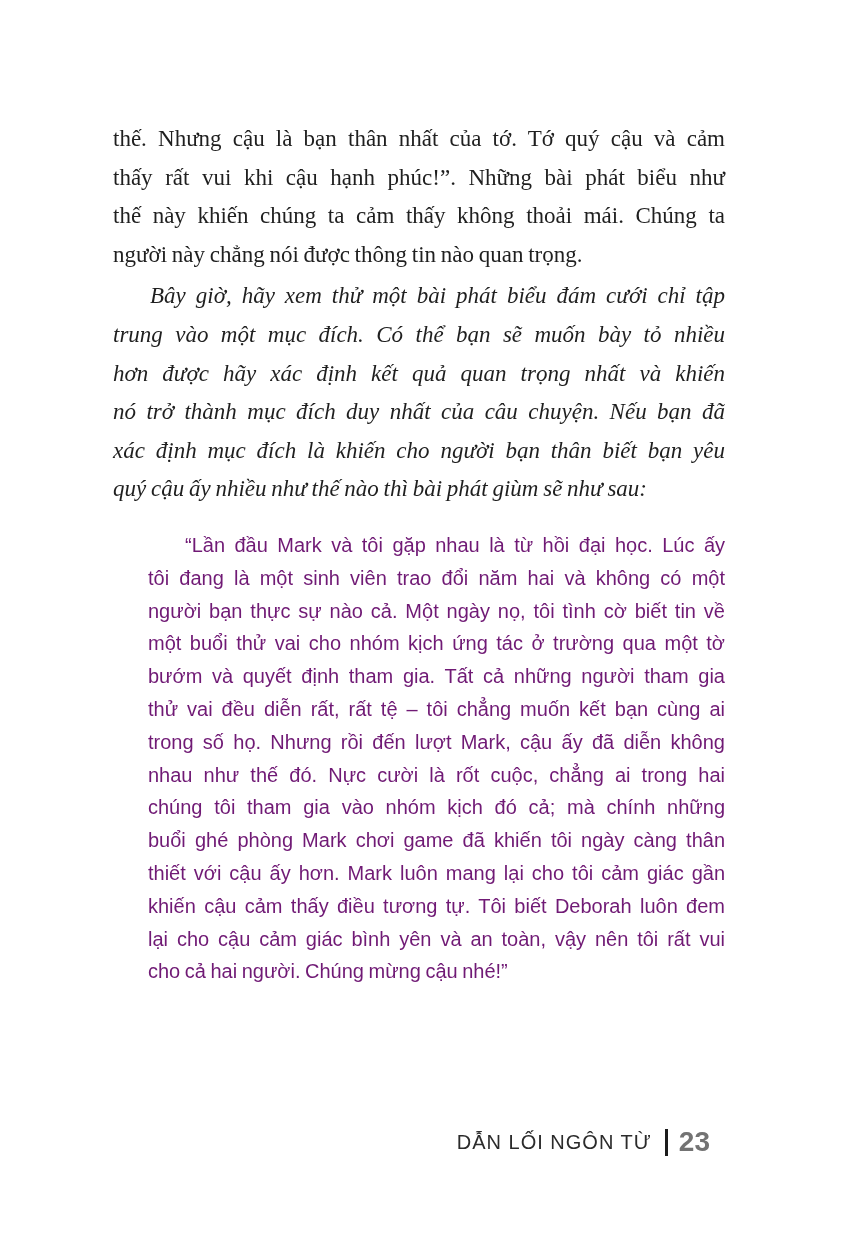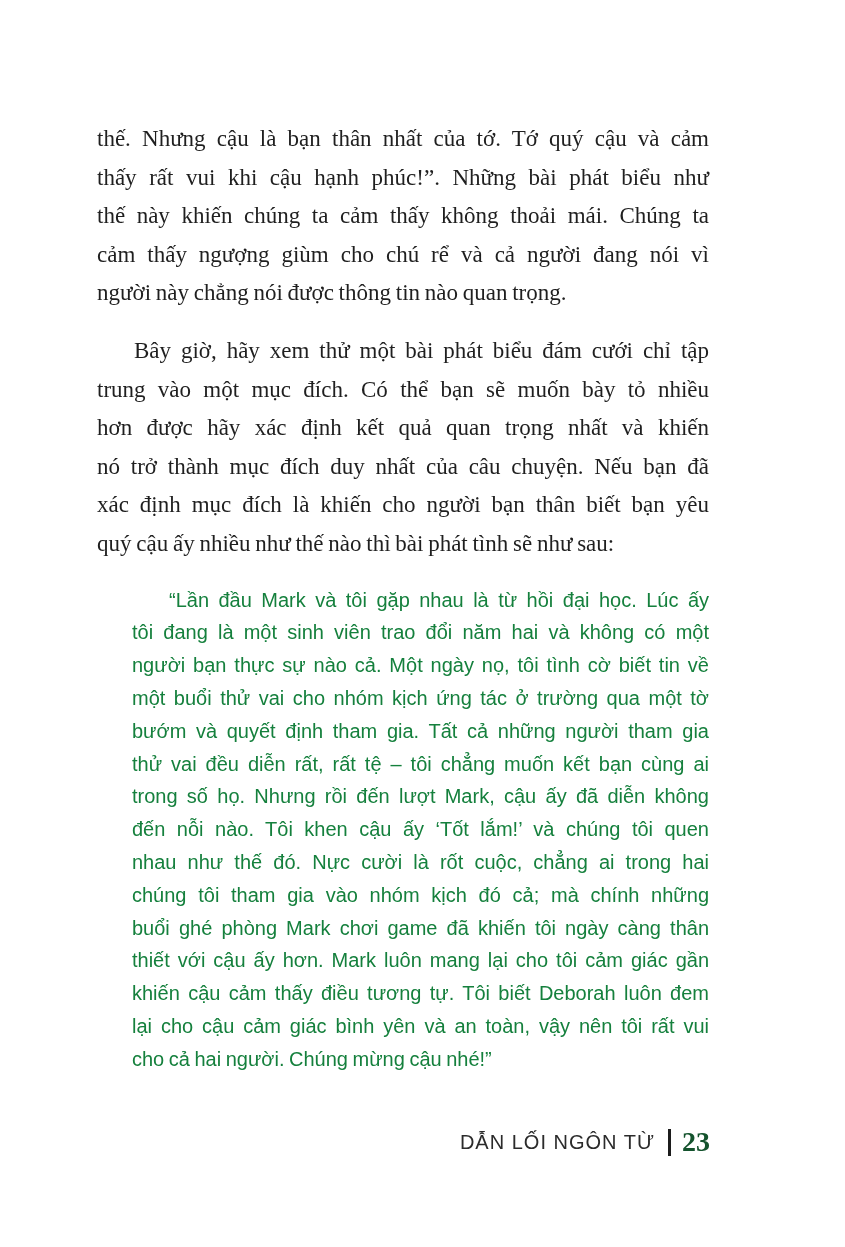--- a/index.html
+++ b/index.html
@@ -7,40 +7,40 @@
   .page {
     position: relative;
     width: 845px;
     height: 1247px;
     background: #ffffff;
     overflow: hidden;
     margin: 0 auto;
   }
   .content {
     position: absolute;
-    left: 97px;
+    left: 113px;
     top: 120px;
     width: 612px;
   }
   .para { width: 100%; }
   .para.body {
     font-family: "Liberation Serif", "DejaVu Serif", serif;
     font-size: 23px;
     line-height: 38.6px;
     color: #1f1f1f;
     word-spacing: -1px;
   }
-  .para.body + .para.body { margin-top: 19px; }
+  .para.body + .para.body { margin-top: 3px; font-style: italic; }
   .para.quote {
     margin-top: 20px;
     padding-left: 35px;
     font-family: "Liberation Sans", "DejaVu Sans", sans-serif;
     font-size: 20px;
     line-height: 32.8px;
-    color: #15803d;
+    color: #701a75;
     word-spacing: -1px;
   }
   .line {
     text-align: justify;
     text-align-last: justify;
     white-space: normal;
   }
   .line.last { text-align-last: left; }
   .line.indent { text-indent: 37px; }
   .footer {
@@ -73,47 +73,45 @@
 </head>
 <body>
 
 <div class="page">
   <main class="content">
 
   <div class="para body">
         <div class="line">thế. Nhưng cậu là bạn thân nhất của tớ. Tớ quý cậu và cảm</div>
         <div class="line">thấy rất vui khi cậu hạnh phúc!”. Những bài phát biểu như</div>
         <div class="line">thế này khiến chúng ta cảm thấy không thoải mái. Chúng ta</div>
-        <div class="line">cảm thấy ngượng giùm cho chú rể và cả người đang nói vì</div>
         <div class="line last">người này chẳng nói được thông tin nào quan trọng.</div>
       </div>
       <div class="para body">
         <div class="line indent">Bây giờ, hãy xem thử một bài phát biểu đám cưới chỉ tập</div>
         <div class="line">trung vào một mục đích. Có thể bạn sẽ muốn bày tỏ nhiều</div>
         <div class="line">hơn được hãy xác định kết quả quan trọng nhất và khiến</div>
         <div class="line">nó trở thành mục đích duy nhất của câu chuyện. Nếu bạn đã</div>
         <div class="line">xác định mục đích là khiến cho người bạn thân biết bạn yêu</div>
-        <div class="line last">quý cậu ấy nhiều như thế nào thì bài phát tình sẽ như sau:</div>
+        <div class="line last">quý cậu ấy nhiều như thế nào thì bài phát giùm sẽ như sau:</div>
       </div>
       <div class="para quote">
         <div class="line indent">“Lần đầu Mark và tôi gặp nhau là từ hồi đại học. Lúc ấy</div>
         <div class="line">tôi đang là một sinh viên trao đổi năm hai và không có một</div>
         <div class="line">người bạn thực sự nào cả. Một ngày nọ, tôi tình cờ biết tin về</div>
         <div class="line">một buổi thử vai cho nhóm kịch ứng tác ở trường qua một tờ</div>
         <div class="line">bướm và quyết định tham gia. Tất cả những người tham gia</div>
         <div class="line">thử vai đều diễn rất, rất tệ – tôi chẳng muốn kết bạn cùng ai</div>
         <div class="line">trong số họ. Nhưng rồi đến lượt Mark, cậu ấy đã diễn không</div>
-        <div class="line">đến nỗi nào. Tôi khen cậu ấy ‘Tốt lắm!’ và chúng tôi quen</div>
         <div class="line">nhau như thế đó. Nực cười là rốt cuộc, chẳng ai trong hai</div>
         <div class="line">chúng tôi tham gia vào nhóm kịch đó cả; mà chính những</div>
         <div class="line">buổi ghé phòng Mark chơi game đã khiến tôi ngày càng thân</div>
         <div class="line">thiết với cậu ấy hơn. Mark luôn mang lại cho tôi cảm giác gần</div>
         <div class="line">khiến cậu cảm thấy điều tương tự. Tôi biết Deborah luôn đem</div>
         <div class="line">lại cho cậu cảm giác bình yên và an toàn, vậy nên tôi rất vui</div>
         <div class="line last">cho cả hai người. Chúng mừng cậu nhé!”</div>
       </div>
     </main>
   <footer class="footer">
     <span class="book-title">DẪN LỐI NGÔN TỪ</span>
     <span class="divider" style="background: rgb(28, 28, 28);"></span>
-    <span class="page-number" style="color: #14532d; font-family: Liberation Serif, serif;">23</span>
+    <span class="page-number" style="color: #737373;">23</span>
   </footer>
 </div>
 
 </body></html>

